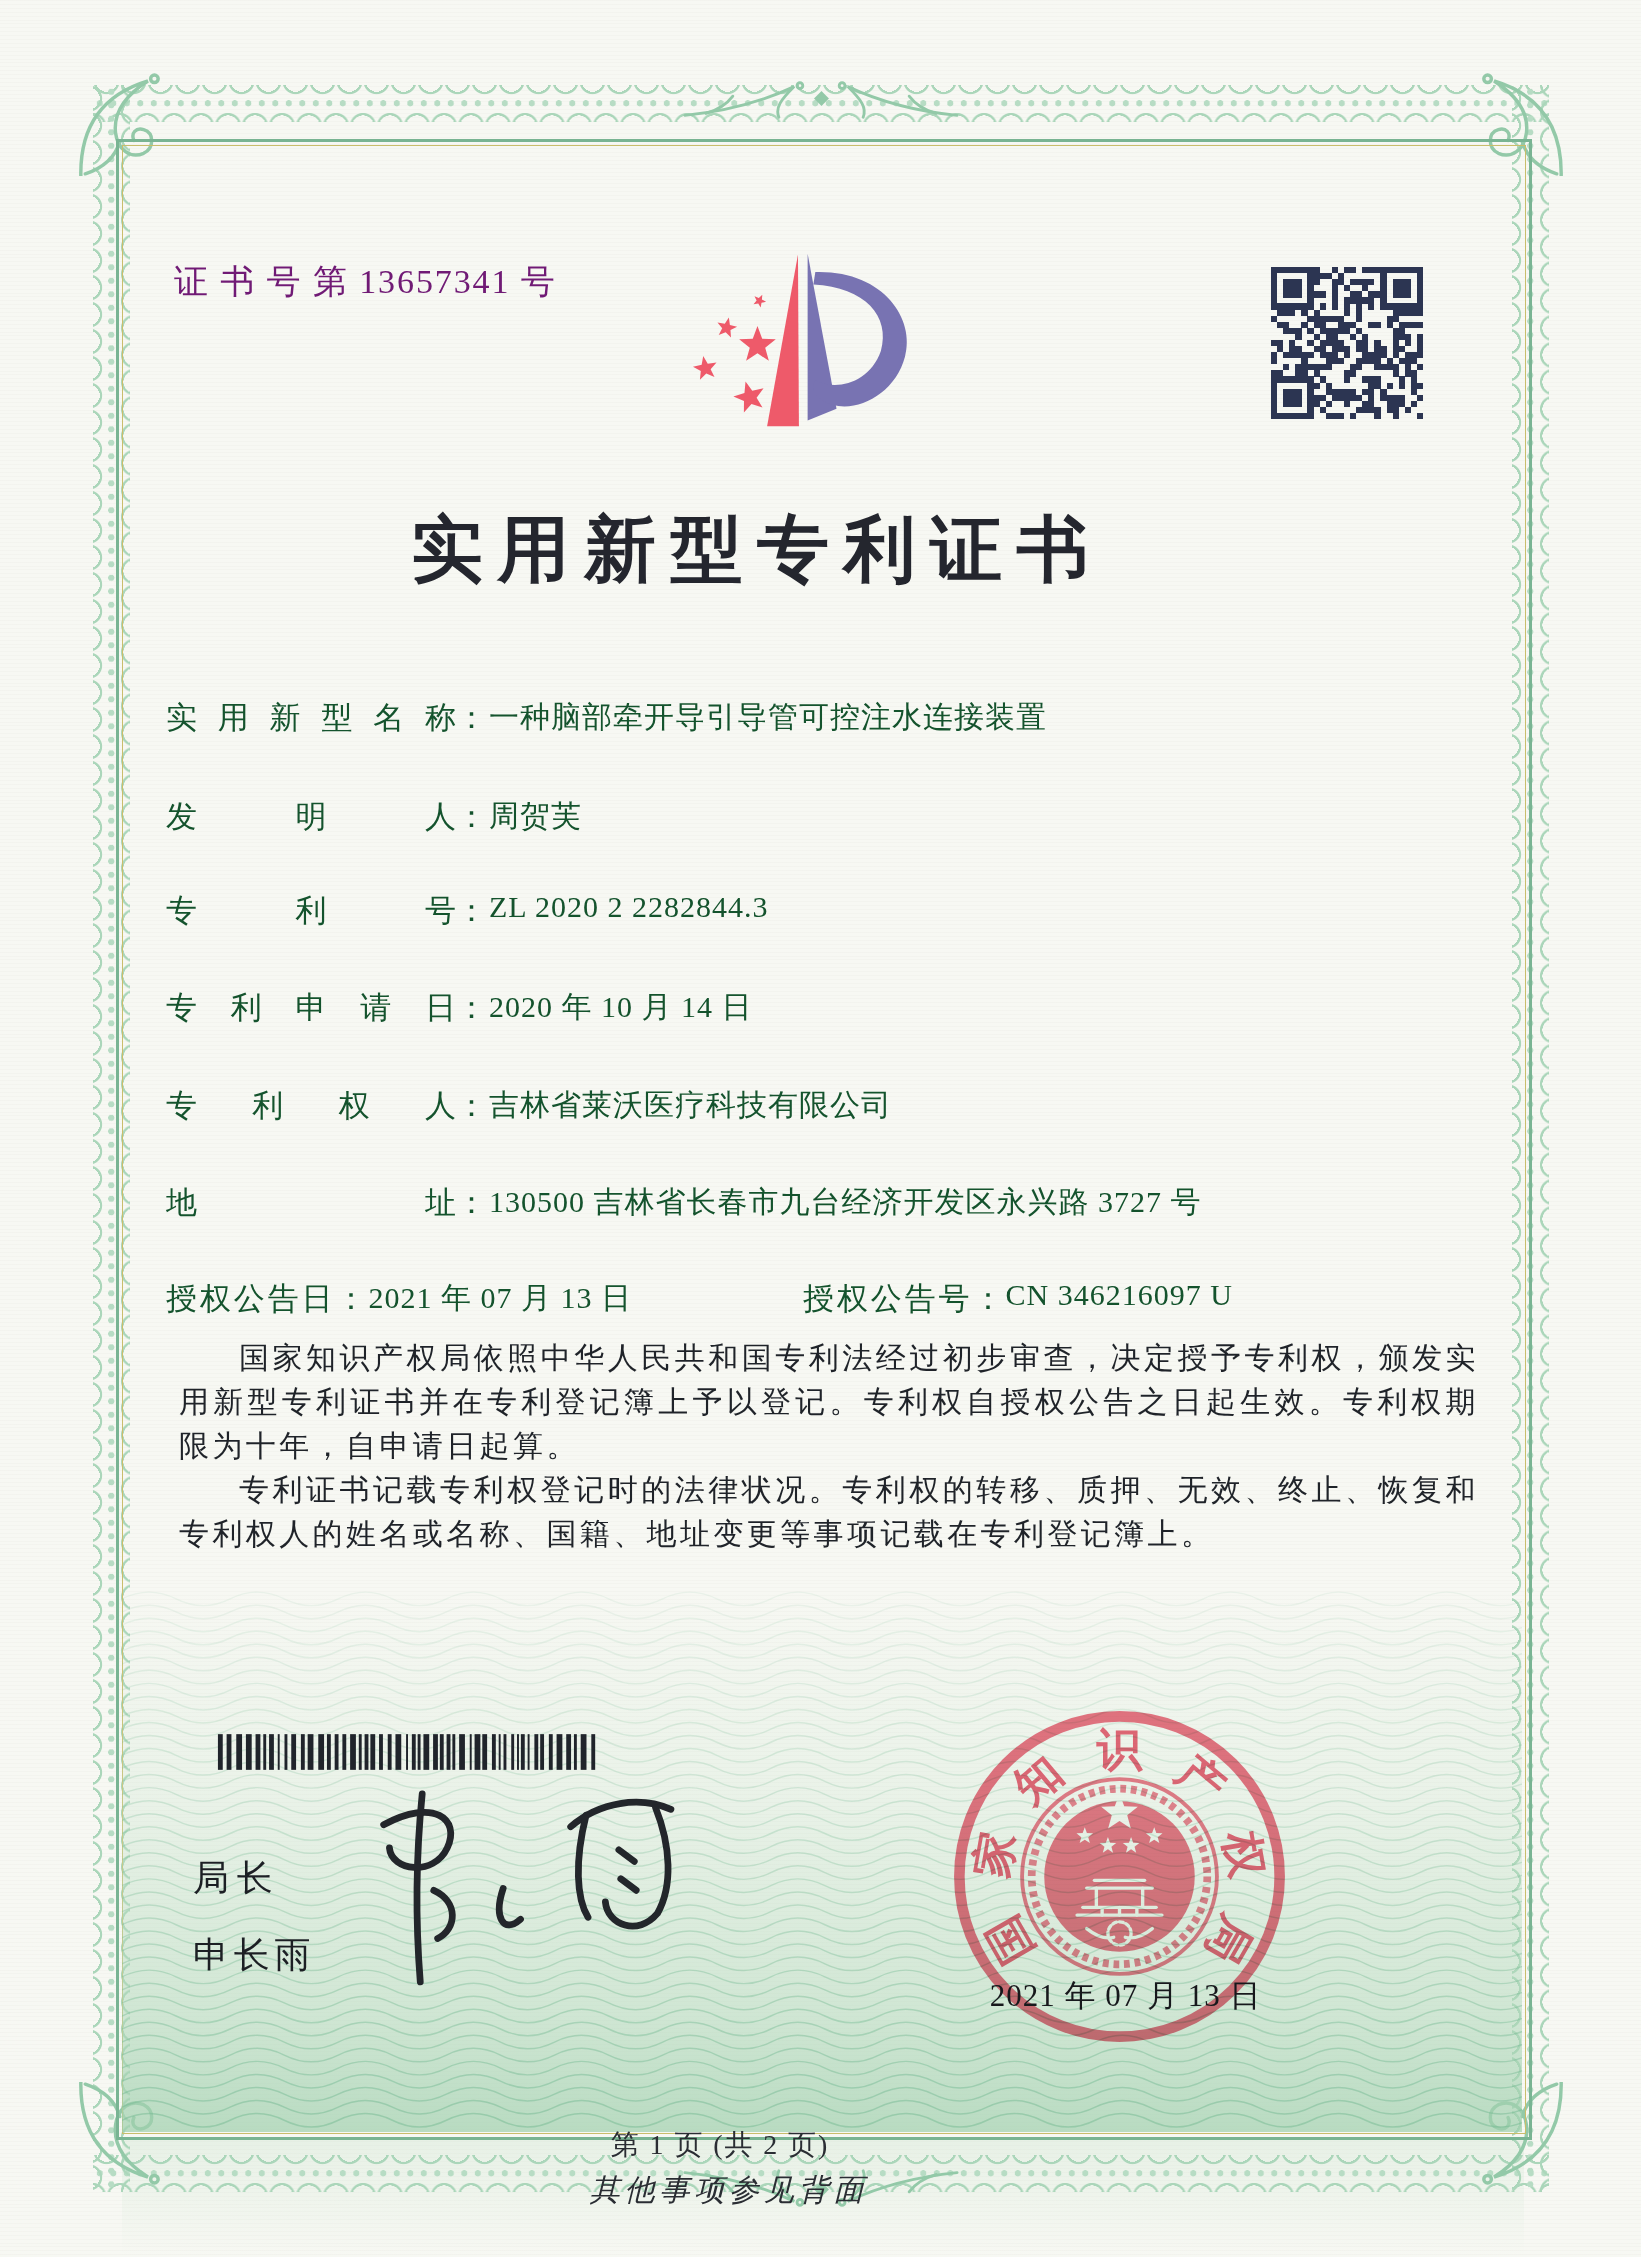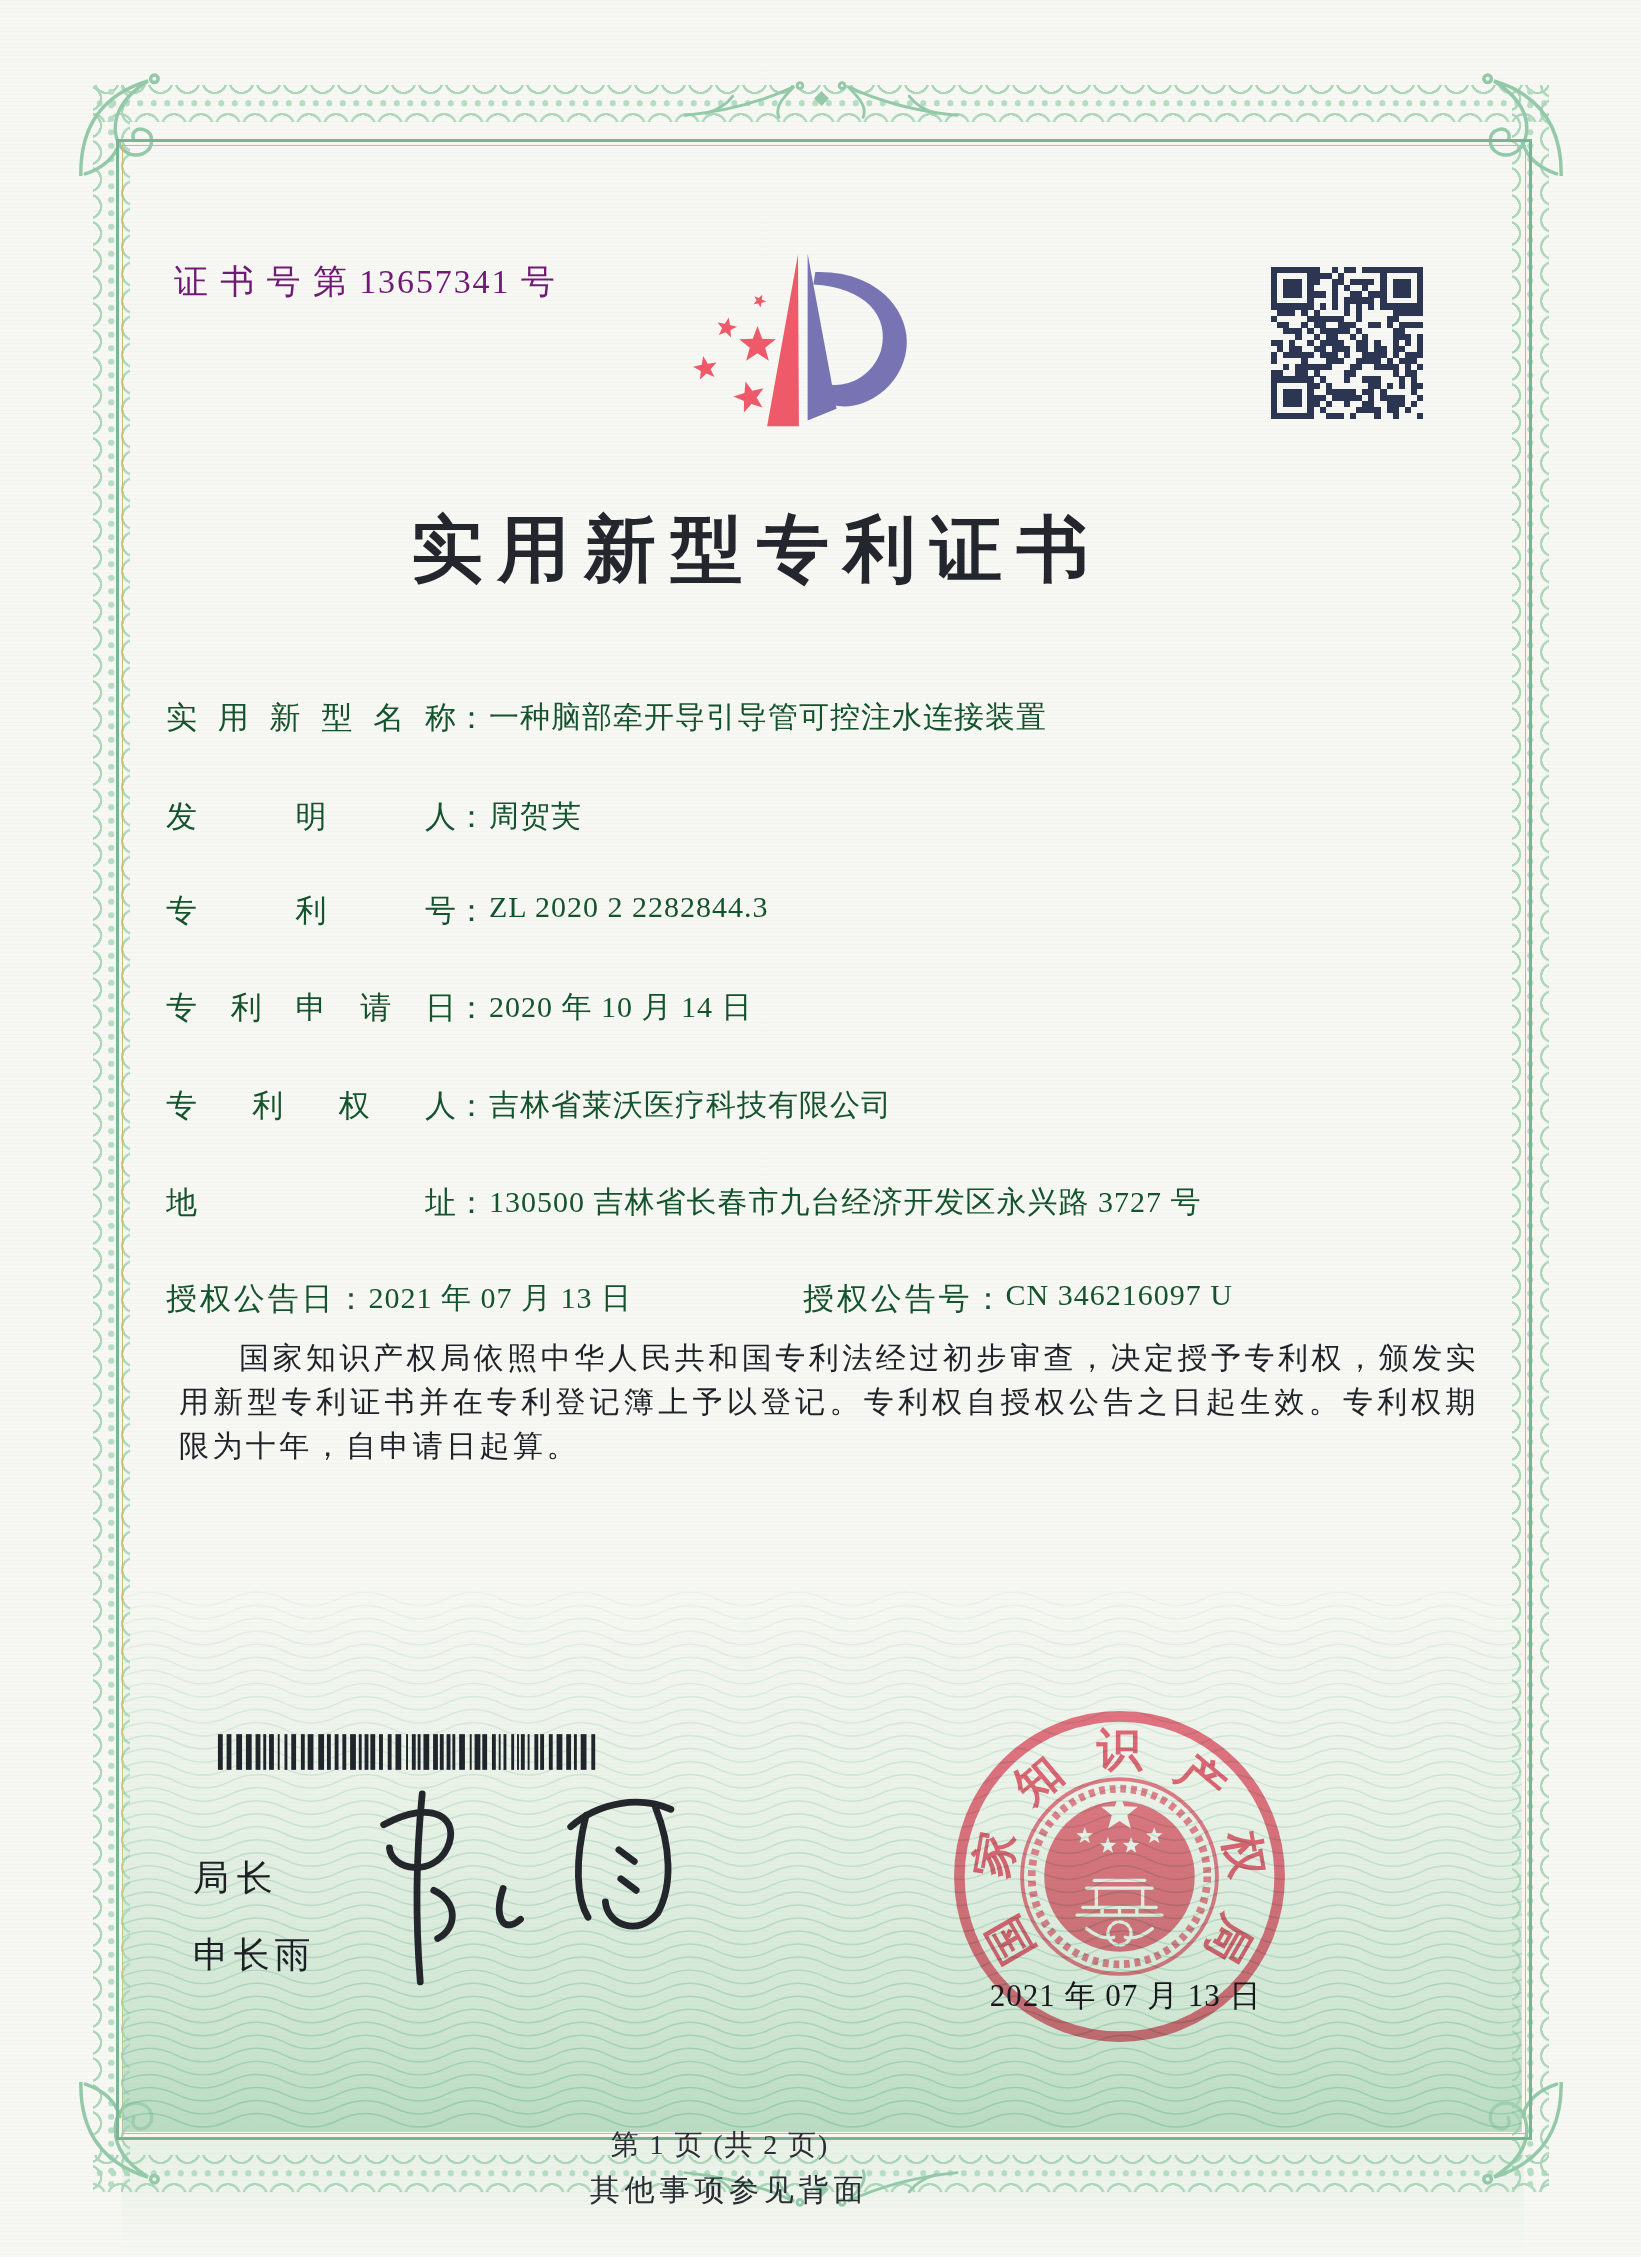--- a/index.html
+++ b/index.html
@@ -55,21 +55,21 @@
   .val{font-size:30px;letter-spacing:1px;vertical-align:top;}
   .pair2{position:absolute;left:637px;top:0;white-space:nowrap;}
   .pair2 .lbl2{letter-spacing:2.9px;}
   .legal{left:179px;top:1336px;width:1300px;font-size:30px;line-height:44px;letter-spacing:3.4px;
     text-align:justify;color:#1f2329;}
   .legal p{margin:0;text-indent:2em;}
   .director-title{left:193px;top:1854px;font-size:36px;letter-spacing:7.7px;color:#1c1f24;z-index:3;}
   .director-name{left:193px;top:1931px;font-size:36px;letter-spacing:4.8px;color:#1c1f24;z-index:3;}
   .seal-date{left:966px;top:1975px;width:319px;text-align:center;font-size:31px;letter-spacing:1px;color:#17181c;z-index:5;}
   .page-info{left:546px;top:2078px;width:348px;text-align:center;font-size:28px;letter-spacing:1.9px;color:#2a2d33;z-index:3;margin-top:48px;}
-  .back-note{left:555px;top:2170px;width:348px;text-align:center;font-size:30px;letter-spacing:4.8px;color:#2a2d33;z-index:3;}
+  .back-note{left:555px;top:2170px;width:348px;text-align:center;font-size:30px;letter-spacing:4.8px;color:#2a2d33;z-index:3;font-style:italic;}
   .seal-svg{position:absolute;left:942px;top:1699px;z-index:4;mix-blend-mode:multiply;opacity:.95;}
   .sig-svg{position:absolute;left:333px;top:1765px;z-index:4;}
   .logo-svg{position:absolute;left:690px;top:243px;z-index:3;}
   .qr-svg{position:absolute;left:1271px;top:267px;z-index:3;shape-rendering:crispEdges;}
   .bar-svg{position:absolute;left:216px;top:1734px;z-index:3;}
   .wave-svg{position:absolute;left:0;top:0;}
   .defs{position:absolute;width:0;height:0;overflow:hidden;}
 </style>
 </head>
 <body>
@@ -556,20 +556,21 @@
 </div>
 <div class="abs row" style="top:1278px">
   <span class="lbl" style="width:auto;letter-spacing:2.9px">授权公告日</span><span class="colon">：</span><span class="val">2021 年 07 月 13 日</span>
   <span class="pair2">
     <span class="lbl2">授权公告号</span><span class="colon">：</span><span class="val">CN 346216097 U</span>
   </span>
 </div>
 
 <div class="abs legal">
   <p>国家知识产权局依照中华人民共和国专利法经过初步审查，决定授予专利权，颁发实用新型专利证书并在专利登记簿上予以登记。专利权自授权公告之日起生效。专利权期限为十年，自申请日起算。</p>
+  <p>专利证书记载专利权登记时的法律状况。专利权的转移、质押、无效、终止、恢复和专利权人的姓名或名称、国籍、地址变更等事项记载在专利登记簿上。</p>
 </div>
 
 <svg id="bar-svg" class="bar-svg" width="384" height="36" viewBox="0 0 398 37">
     <rect x="2" y="0" width="5" height="37" fill="#20242b"></rect>
     <rect x="11" y="0" width="5" height="37" fill="#20242b"></rect>
     <rect x="21" y="0" width="6" height="37" fill="#20242b"></rect>
     <rect x="31" y="0" width="6" height="37" fill="#20242b"></rect>
     <rect x="41" y="0" width="5" height="37" fill="#20242b"></rect>
     <rect x="49" y="0" width="3" height="37" fill="#20242b"></rect>
     <rect x="55" y="0" width="5" height="37" fill="#20242b"></rect>

